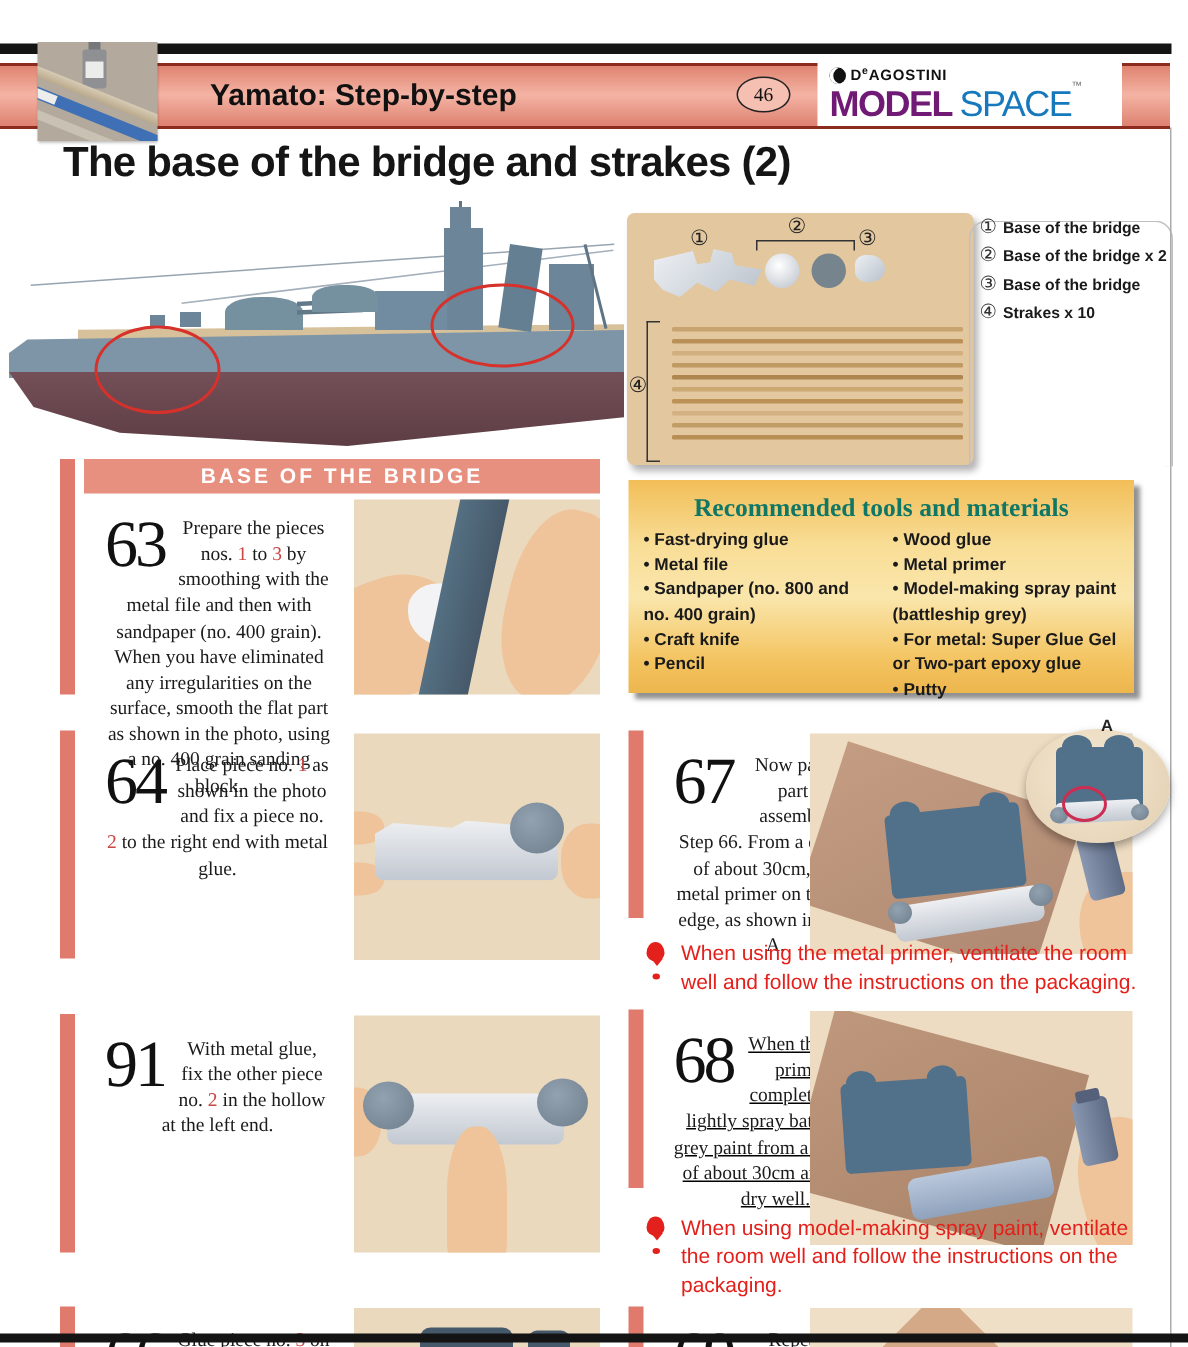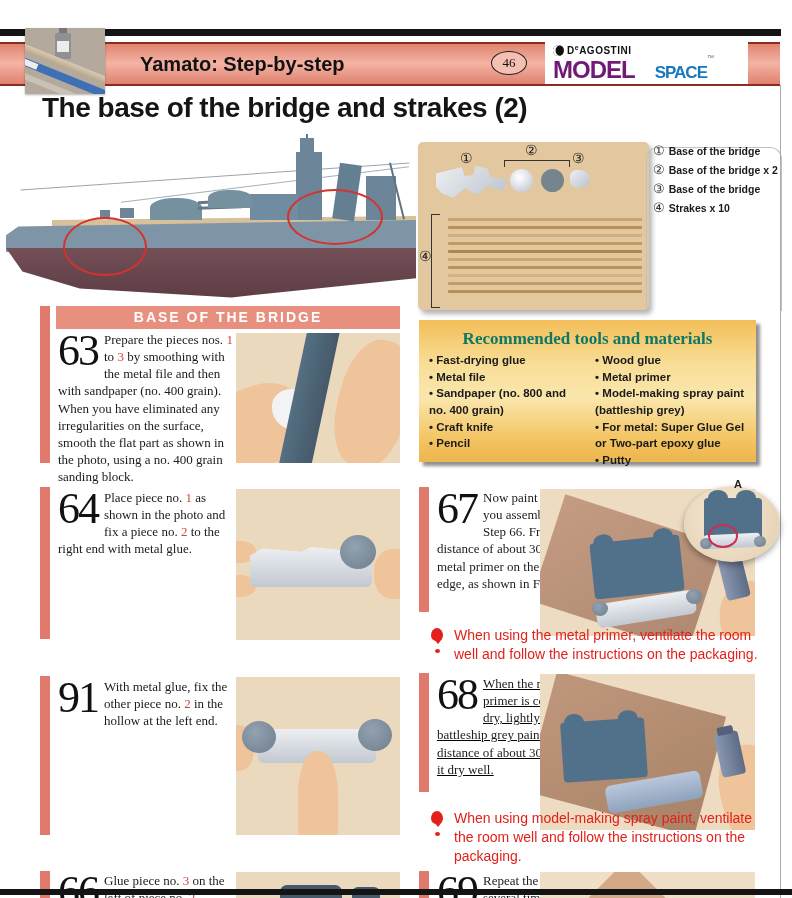--- a/index.html
+++ b/index.html
@@ -15,21 +15,21 @@
   .page-badge{position:absolute;left:491px;top:7px;width:34px;height:22px;border:1.5px solid #222;
               border-radius:50%;background:#F5BFB1;text-align:center;
               font:13px/22px "Liberation Serif",serif;color:#111;}
   .brand-box{position:absolute;left:545px;top:-2px;width:203px;height:42px;background:#fff;}
   .brand-top{position:absolute;left:8px;top:2px;display:flex;align-items:center;gap:3px;}
   .brand-disc{width:11px;height:11px;border-radius:50%;background:#111;box-shadow:inset 2.5px 0 0 0 #fff;display:inline-block;}
   .brand-name{font-weight:bold;font-size:10px;letter-spacing:.5px;color:#111;}
   .brand-name sup{font-size:7px;}
   .brand-main{position:absolute;left:8px;top:12px;white-space:nowrap;}
   .brand-model{font-weight:900;font-size:24px;letter-spacing:-1px;color:#701a75;}
-  .brand-space{font-weight:700;font-size:17px;letter-spacing:-1px;color:#1779BD;margin-left:20px;}
+  .brand-space{font-weight:400;font-size:24px;letter-spacing:-1px;color:#1779BD;margin-left:5px;}
   .brand-tm{font-size:7px;color:#666;vertical-align:18px;}
 
   .tools-photo{position:absolute;left:25px;top:28px;width:80px;height:66px;background:#B3A99C;overflow:hidden;
                box-shadow:0 1px 2px rgba(0,0,0,.3);}
   .glue-bottle{position:absolute;left:30px;top:5px;width:16px;height:26px;background:#8F9094;border-radius:2px;}
   .glue-cap{position:absolute;left:34px;top:-3px;width:8px;height:9px;background:#77787c;}
   .glue-label{position:absolute;left:32px;top:13px;width:12px;height:11px;background:#ECECEA;}
   .tool-file{position:absolute;left:-6px;top:34px;width:100px;height:7px;background:linear-gradient(#D8CBB4,#B9A98C);transform:rotate(22deg);}
   .tool-pen{position:absolute;left:-8px;top:47px;width:100px;height:8px;background:#3F6FB5;transform:rotate(22deg);}
   .tool-pen::before{content:"";position:absolute;left:0;top:1px;width:18px;height:6px;background:#EDEDED;}
@@ -76,21 +76,21 @@
   .parts-list{position:absolute;left:653px;top:143px;width:130px;}
   .pitem{display:flex;align-items:baseline;gap:4px;margin-bottom:4px;}
   .pnum{font-size:13px;color:#333;}
   .plabel{font-weight:bold;font-size:10.5px;color:#1a1a1a;}
 
   
   .sec-header{position:absolute;left:56px;top:306px;width:344px;height:23px;background:#E8907F;
               color:#fff;font-weight:bold;font-size:14px;letter-spacing:2px;text-align:center;line-height:23px;}
   .vbar{position:absolute;width:10px;background:#DF7A6C;}
   .step{position:absolute;}
-  .stext{margin:0;font:13px/1.32 "Liberation Serif",serif;color:#1b1b1b;}
+  .stext{margin:12px;font:13px/1.32 "Liberation Serif",serif;color:#1b1b1b;text-align:center;}
   .snum{float:left;font:400 44px/36px "Liberation Serif",serif;letter-spacing:-2px;color:#111;margin:2px 6px 0 0;}
   .ref{color:#C94743;}
 
   
   .photo{position:absolute;background:#EBD9BD;overflow:hidden;z-index:1;}
   .skin{position:absolute;background:#EFC49B;border-radius:45%;}
   .metal{position:absolute;background:linear-gradient(180deg,#EDEFF2,#C2C8D1);border-radius:6px;}
   .disc{position:absolute;border-radius:50%;background:radial-gradient(circle at 40% 35%,#93A2B0,#6E7E8C);}
   .board{position:absolute;background:linear-gradient(135deg,#C39C82,#AE8871);}
   .bpiece{position:absolute;background:#51708A;border-radius:4px;}

